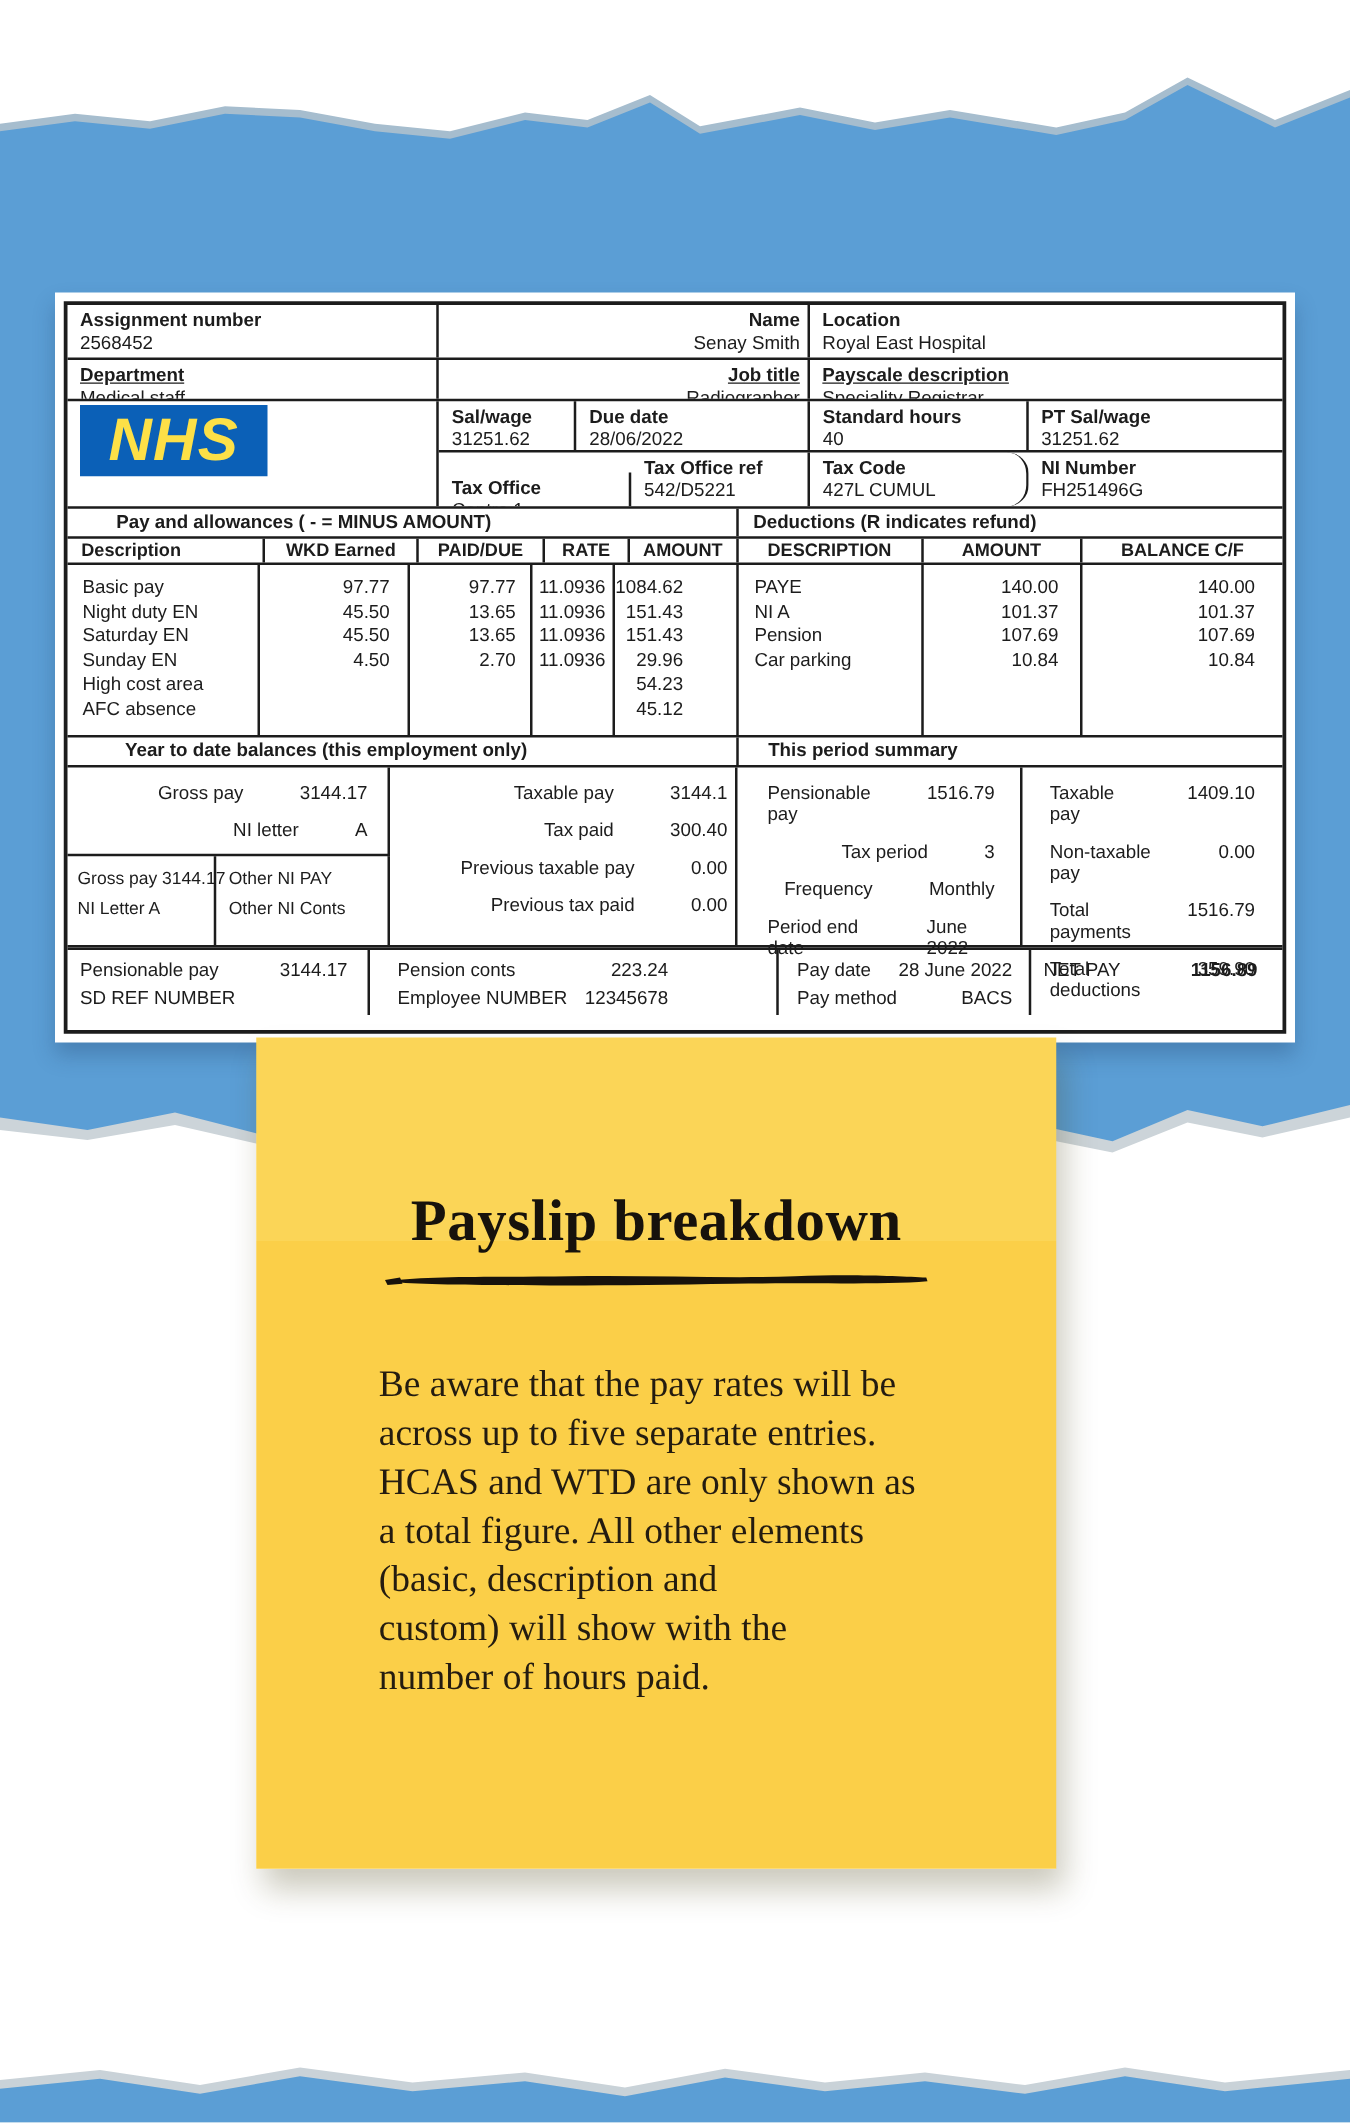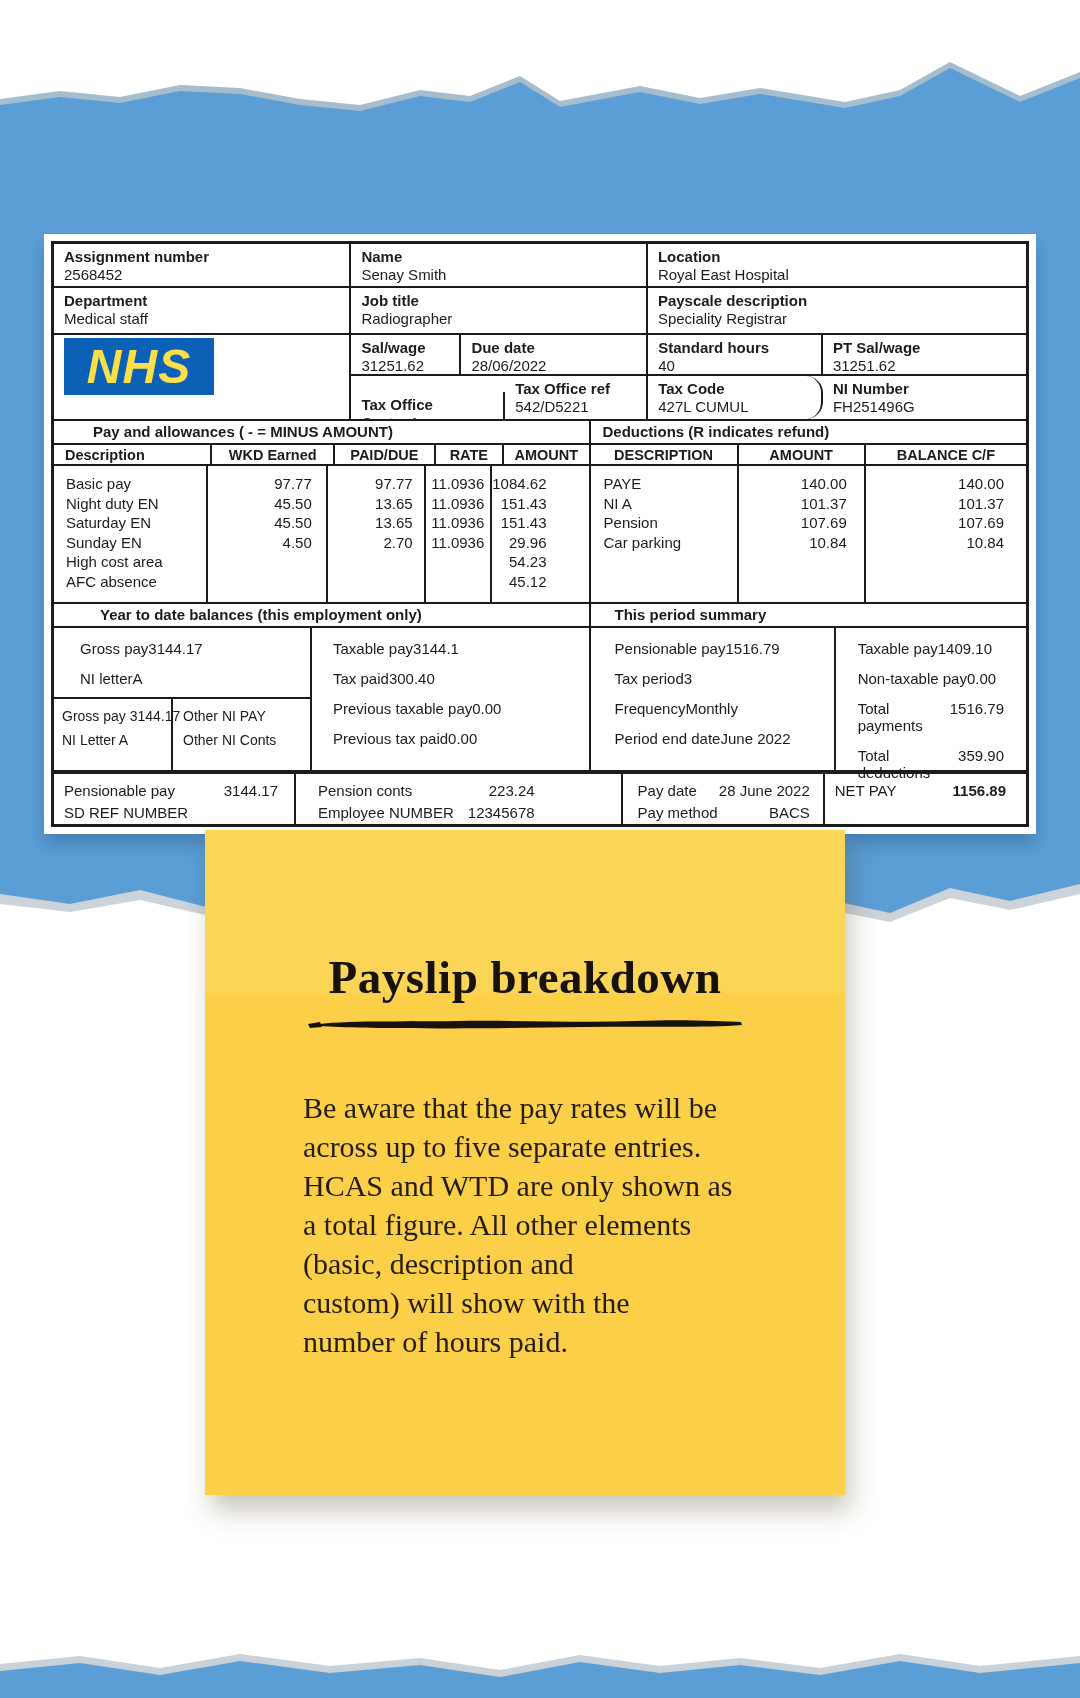--- a/index.html
+++ b/index.html
@@ -18,22 +18,22 @@
   .card { position:absolute; left:44px; top:234px; width:992px; height:600px;
           background:#fff; padding:7px; box-shadow:0 10px 16px rgba(25,55,95,.28); }
   .sheet { width:100%; height:100%; border:3px solid var(--ink,#1c1c1c); font-size:15px; }
   .row { display:flex; border-bottom:2px solid var(--ink,#1c1c1c); }
   .row:last-child { border-bottom:none; }
   .cell { border-right:2px solid var(--ink,#1c1c1c); padding:4px 6px 0 10px; overflow:hidden; }
   .cell:last-child { border-right:none; }
   .lbl { font-weight:bold; }
   .val { margin-top:1px; }
 
-  .r12 { height:44px; } .r12b { height:47px; }
-  .r12 .c1, .r12b .c1 { width:30.6%; } .r12 .c2, .r12b .c2 { width:30.5%; } .r12 .c3, .r12b .c3 { flex:1; }
+  .r12 { height:44px; } .r12b { height:33px;text-decoration:underline; }
+  .r12 .c1, .r12b .c1 { width:30.6%; } .r12 .c2, .r12b .c2 { width:30.5%;text-align:right; } .r12 .c3, .r12b .c3 { flex:1; }
 
   .r34 { height:86px; display:flex; border-bottom:2px solid var(--ink,#1c1c1c); }
   .logo-cell { width:30.6%; border-right:2px solid var(--ink,#1c1c1c); padding:3px 0 0 10px; }
   .nhs-box { width:150px; height:57px; background:var(--nhs-blue,#0b60b7); display:flex;
              align-items:center; justify-content:center; }
   .nhs-box span { color:#fde047; font-weight:bold; font-style:italic; font-size:48px; letter-spacing:1px; }
   .r34-right { flex:1; display:flex; flex-direction:column; }
   .subrow { display:flex; height:43px; }
   .subrow.first { border-bottom:2px solid var(--ink,#1c1c1c); }
   .r3 .a{width:16.3%;} .r3 .b{width:27.7%;} .r3 .c{width:25.9%;} .r3 .d{flex:1;}
@@ -62,21 +62,21 @@
   .d-desc .ln{ text-align:left; padding-left:13px;} .d-amt .ln{padding-right:17px;} .d-bal .ln{padding-right:22px;}
 
   .ytdband { height:24px; font-weight:bold; }
   .ytdband .bl-l { padding-left:46px; } .ytdband .bl-r { padding-left:24px; }
 
   .ytdbody { height:144px; display:flex; }
   .ytd-left { width:55.2%; border-right:2px solid var(--ink,#1c1c1c); position:relative; }
   .gp-box { position:absolute; left:0; top:0; width:258px; height:71px;
             border-right:2px solid var(--ink,#1c1c1c); border-bottom:2px solid var(--ink,#1c1c1c);
             padding:12px 16px 0 26px; }
-  .yrow { display:flex; justify-content:flex-start; margin-bottom:13px; }
+  .yrow { display:flex; justify-content:flex-end; margin-bottom:13px;gap:45px; }
   .nested { position:absolute; left:0; top:71px; width:258px; height:71px;
             border-right:2px solid var(--ink,#1c1c1c); display:flex; font-size:14px; }
   .ncell1 { width:119px; border-right:2px solid var(--ink,#1c1c1c); padding:9px 2px 0 8px; white-space:nowrap; }
   .ncell2 { flex:1; padding:9px 0 0 10px; white-space:nowrap; }
   .nested .nl { margin-bottom:8px; }
   .ytd-mid { position:absolute; left:260px; top:0; right:0; padding:12px 6px 0 19px; }
   .period { flex:1; display:flex; }
   .pcol1 { width:56.3%; border-right:2px solid var(--ink,#1c1c1c); padding:12px 20px 0 24px; }
   .pcol2 { flex:1; padding:12px 22px 0 22px; }
 

